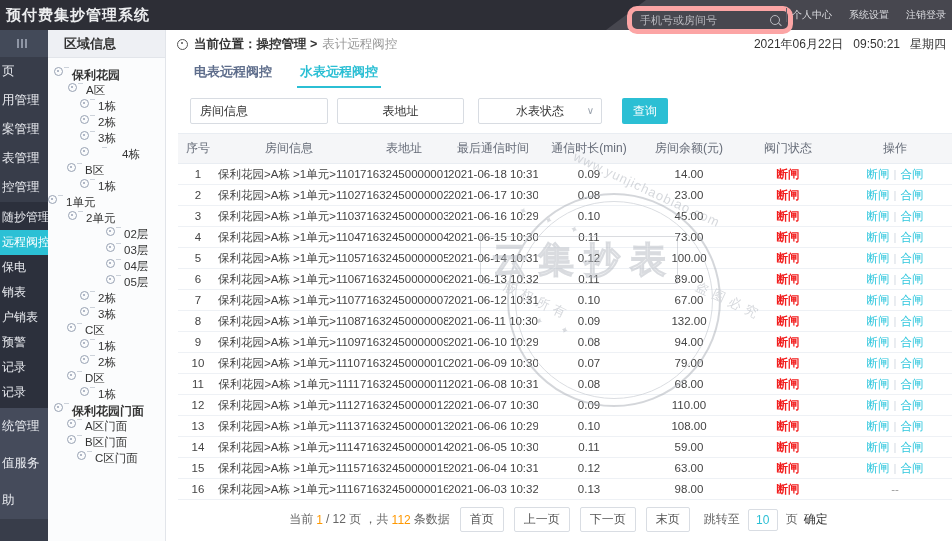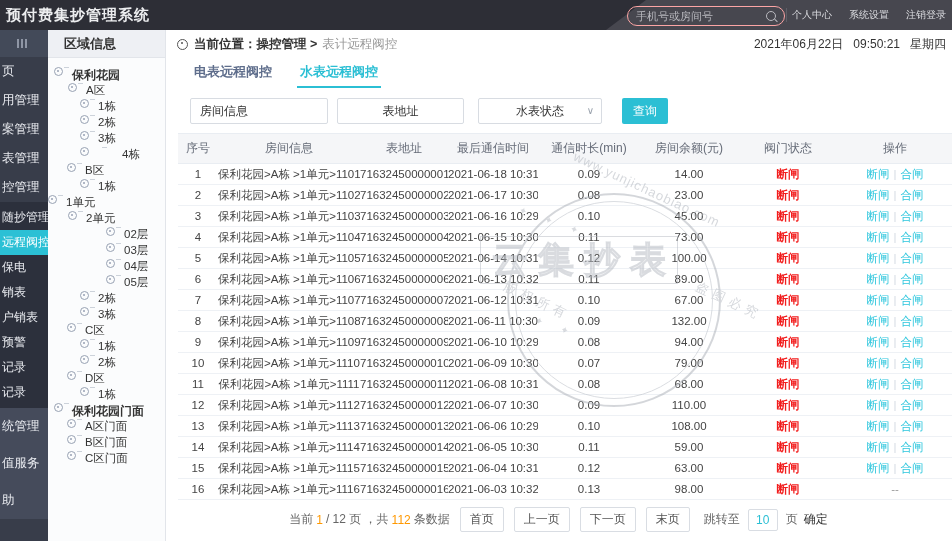--- a/index.html
+++ b/index.html
@@ -4,21 +4,21 @@
 <style>
   html,body{margin:0;padding:0;}
   body{font-family:"Liberation Sans","DejaVu Sans",sans-serif;background:#fff;}
   .page{position:relative;width:952px;height:541px;overflow:hidden;background:#fff;}
 
   
   .topbar{position:absolute;left:0;top:0;width:100%;height:30px;background:#2d2e36;z-index:20;}
   .topbar-light{position:absolute;left:606px;top:0;right:0;height:30px;background:#47474f;
     clip-path:polygon(40px 0,100% 0,100% 100%,0 100%);}
   .brand{position:absolute;left:6px;top:0;line-height:30px;color:#ecedef;font-size:15px;font-weight:bold;letter-spacing:1px;}
-  .search-pill{position:absolute;left:627px;top:6px;width:140px;height:18px;border:1px solid #fca5a5;border-radius:10px;
+  .search-pill{position:absolute;left:627px;top:6px;width:140px;height:18px;border:5px solid #fca5a5;border-radius:10px;
     display:flex;align-items:center;padding:0 8px;color:#b9b9bf;font-size:11px;background:transparent;}
   .search-pill .ph{flex:1;overflow:hidden;white-space:nowrap;}
   .mag{width:8px;height:8px;border:1px solid #b9b9bf;border-radius:50%;position:relative;flex:none;}
   .mag::after{content:'';position:absolute;width:4px;height:1px;background:#b9b9bf;right:-3px;bottom:-1px;transform:rotate(45deg);}
   .top-sep{position:absolute;left:786px;top:8px;width:1px;height:14px;background:#5f5f68;}
   .top-links{position:absolute;right:6px;top:0;height:30px;display:flex;align-items:center;gap:17px;}
   .top-links span{color:#dcdde1;font-size:10px;cursor:pointer;}
 
   
   .sidenav{position:absolute;left:0;top:30px;bottom:0;width:48px;background:#383d4a;overflow:hidden;z-index:10;color:#e8eaef;}
@@ -265,21 +265,21 @@
         <div class="tree-node" style="padding-left: 19px;">
           <span class="t-ico"></span>
           <span class="t-dash"></span>
           <span>A区门面</span>
         </div>
         <div class="tree-node" style="padding-left: 19px;">
           <span class="t-ico"></span>
           <span class="t-dash"></span>
           <span>B区门面</span>
         </div>
-        <div class="tree-node" style="padding-left: 19px;">
+        <div class="tree-node" style="padding-left: 29px;">
           <span class="t-ico"></span>
           <span class="t-dash"></span>
           <span>C区门面</span>
         </div>
       </div>
   </div>
 
   <div class="main">
 
     <div class="crumb-row">

